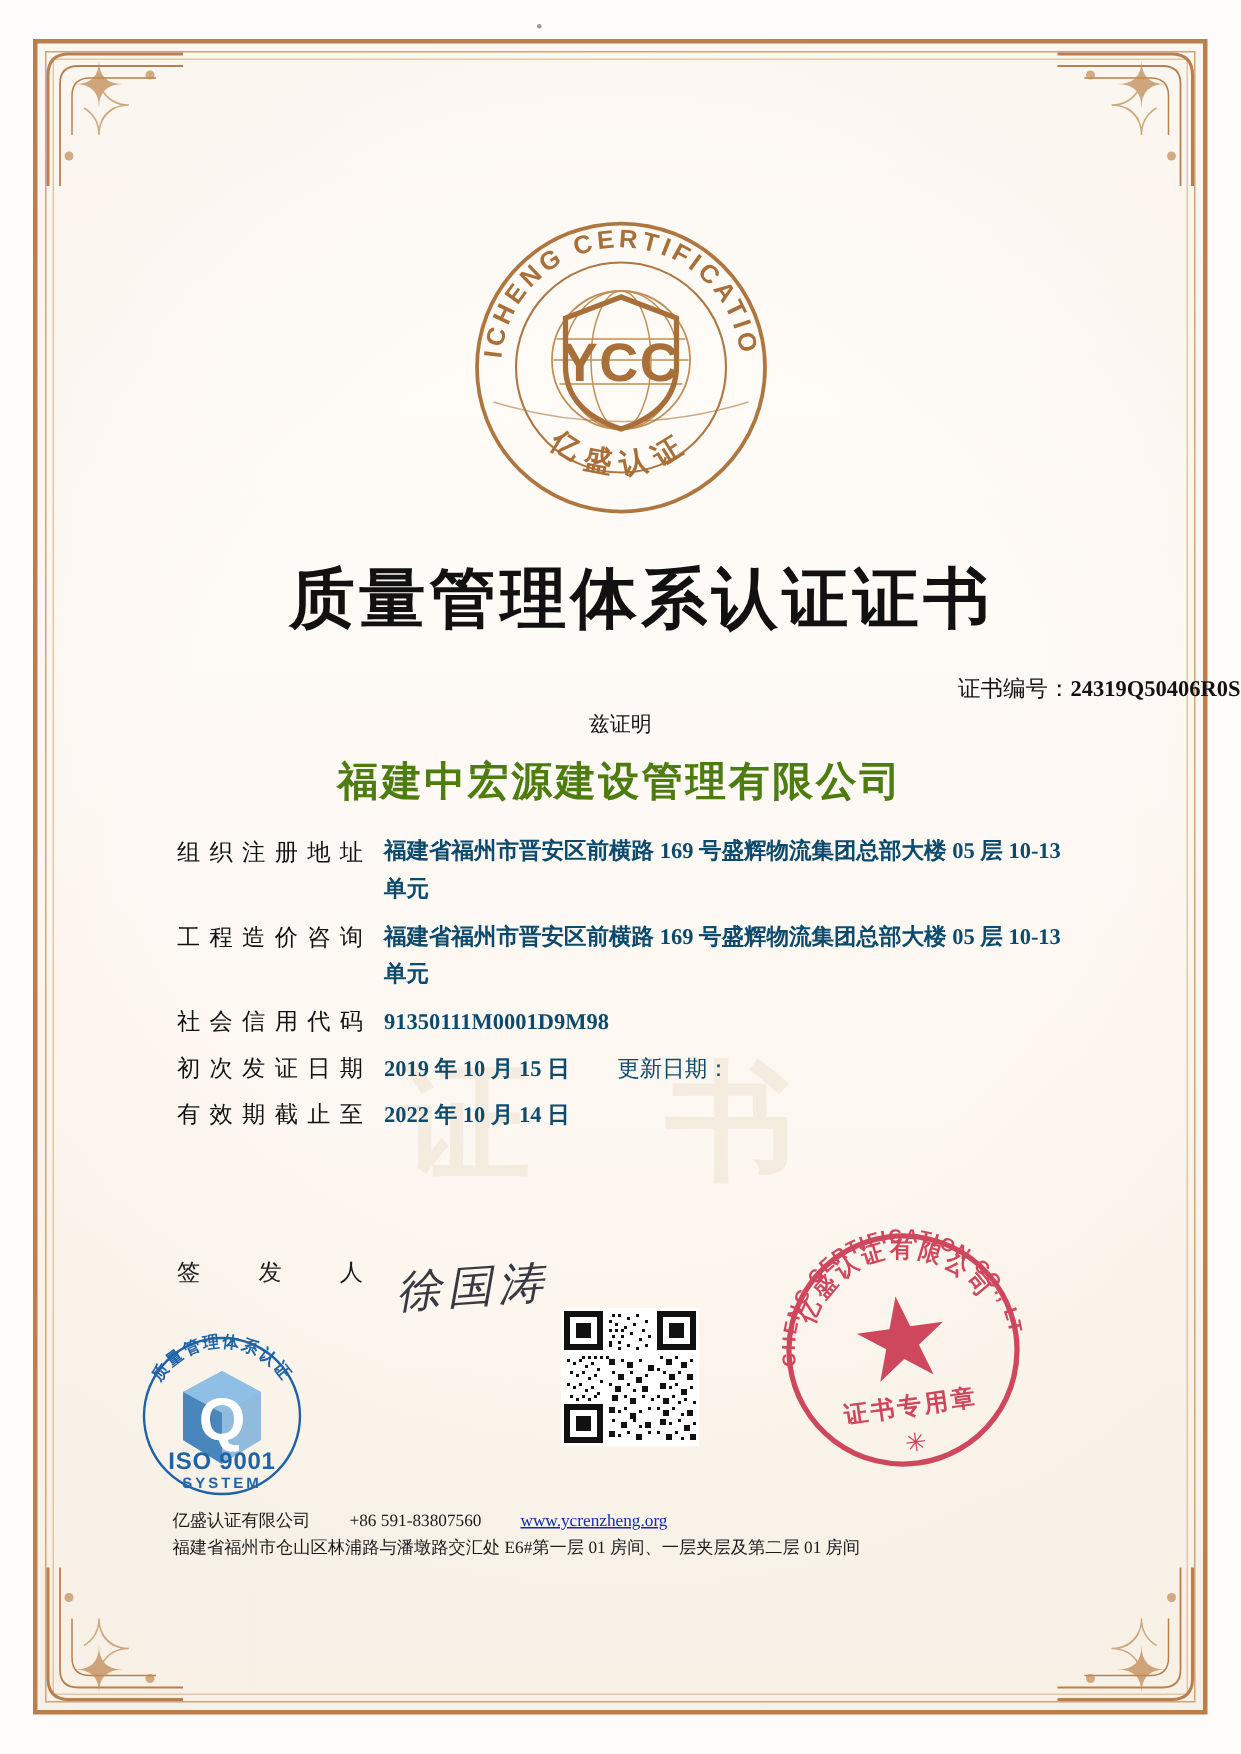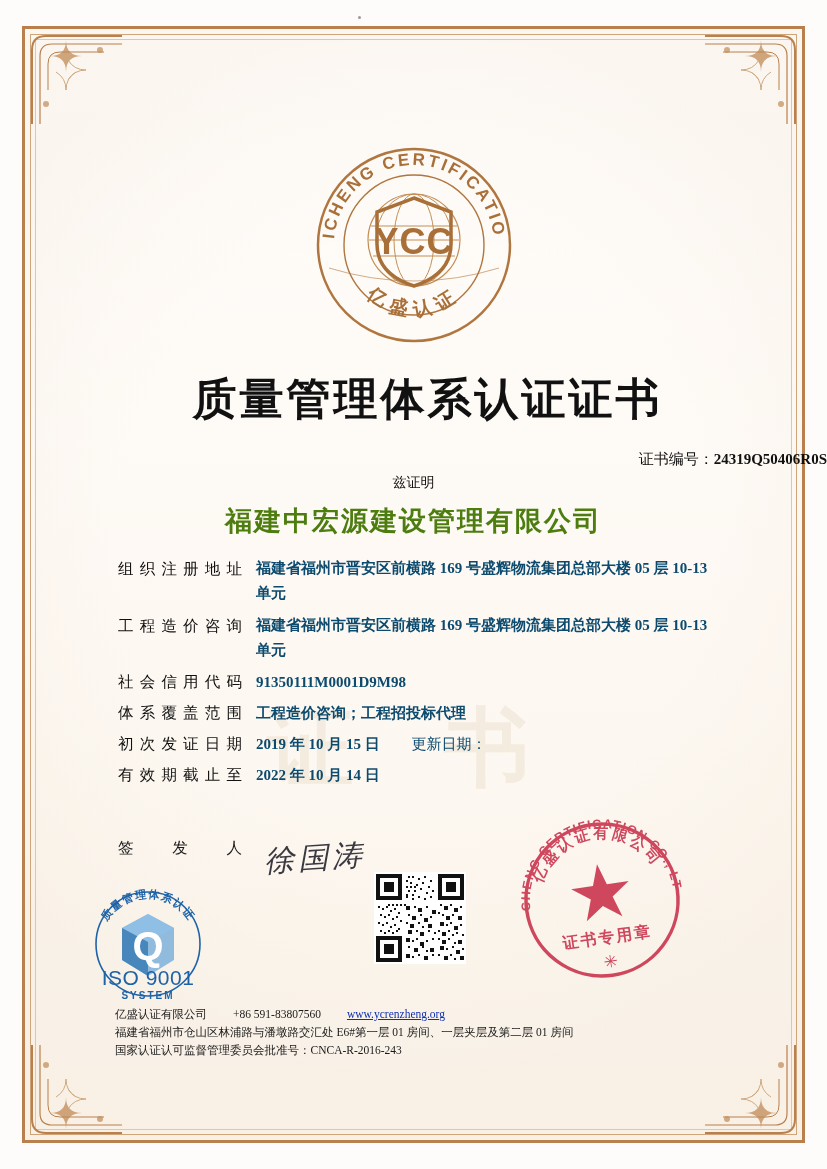--- a/index.html
+++ b/index.html
@@ -195,21 +195,21 @@
   }
   .iso-text {
     position: absolute;
     left: 86px;
     top: 966px;
     width: 124px;
     text-align: center;
     color: #1e63a8;
     font-family: "Liberation Sans", sans-serif;
   }
-  .iso-text .l1 { font-size: 21px; font-weight: normal; letter-spacing: .5px; }
+  .iso-text .l1 { font-size: 16px; font-weight: bold; letter-spacing: .5px; }
   .iso-text .l2 { font-size: 10px; font-weight: bold; letter-spacing: 2px; }
 
   
   .qr {
     position: absolute;
     left: 374px;
     top: 872px;
     width: 92px;
     height: 92px;
   }
@@ -381,24 +381,20 @@
       <div class="label">工程造价咨询</div>
       <div class="value">福建省福州市晋安区前横路 169 号盛辉物流集团总部大楼 05 层 10-13 单元</div>
     </div>
 
     <div class="row">
       <div class="label">社会信用代码</div>
       <div class="value">91350111M0001D9M98</div>
     </div>
 
 
-    <div class="row">
-      <div class="label">体系覆盖范围</div>
-      <div class="value">工程造价咨询；工程招投标代理</div>
-    </div>
 
     <div class="row">
       <div class="label">初次发证日期</div>
       <div class="value">
         <span>2019 年 10 月 15 日</span>
         <span class="inline-label">更新日期：</span>
         <span></span>
       </div>
     </div>
 
@@ -503,17 +499,16 @@
     </svg>
   </div>
 
   <div class="footer">
     <div class="line1">
       <span>亿盛认证有限公司</span>
       <span>+86 591-83807560</span>
       <span class="link">www.ycrenzheng.org</span>
     </div>
     <div class="line">福建省福州市仓山区林浦路与潘墩路交汇处 E6#第一层 01 房间、一层夹层及第二层 01 房间</div>
-    <div class="line">国家认证认可监督管理委员会批准号：CNCA-R-2016-243</div>
   </div>
 
   <div class="corner-dot" style="left:358px; top:16px;"></div>
 </div>
 
 </body></html>

